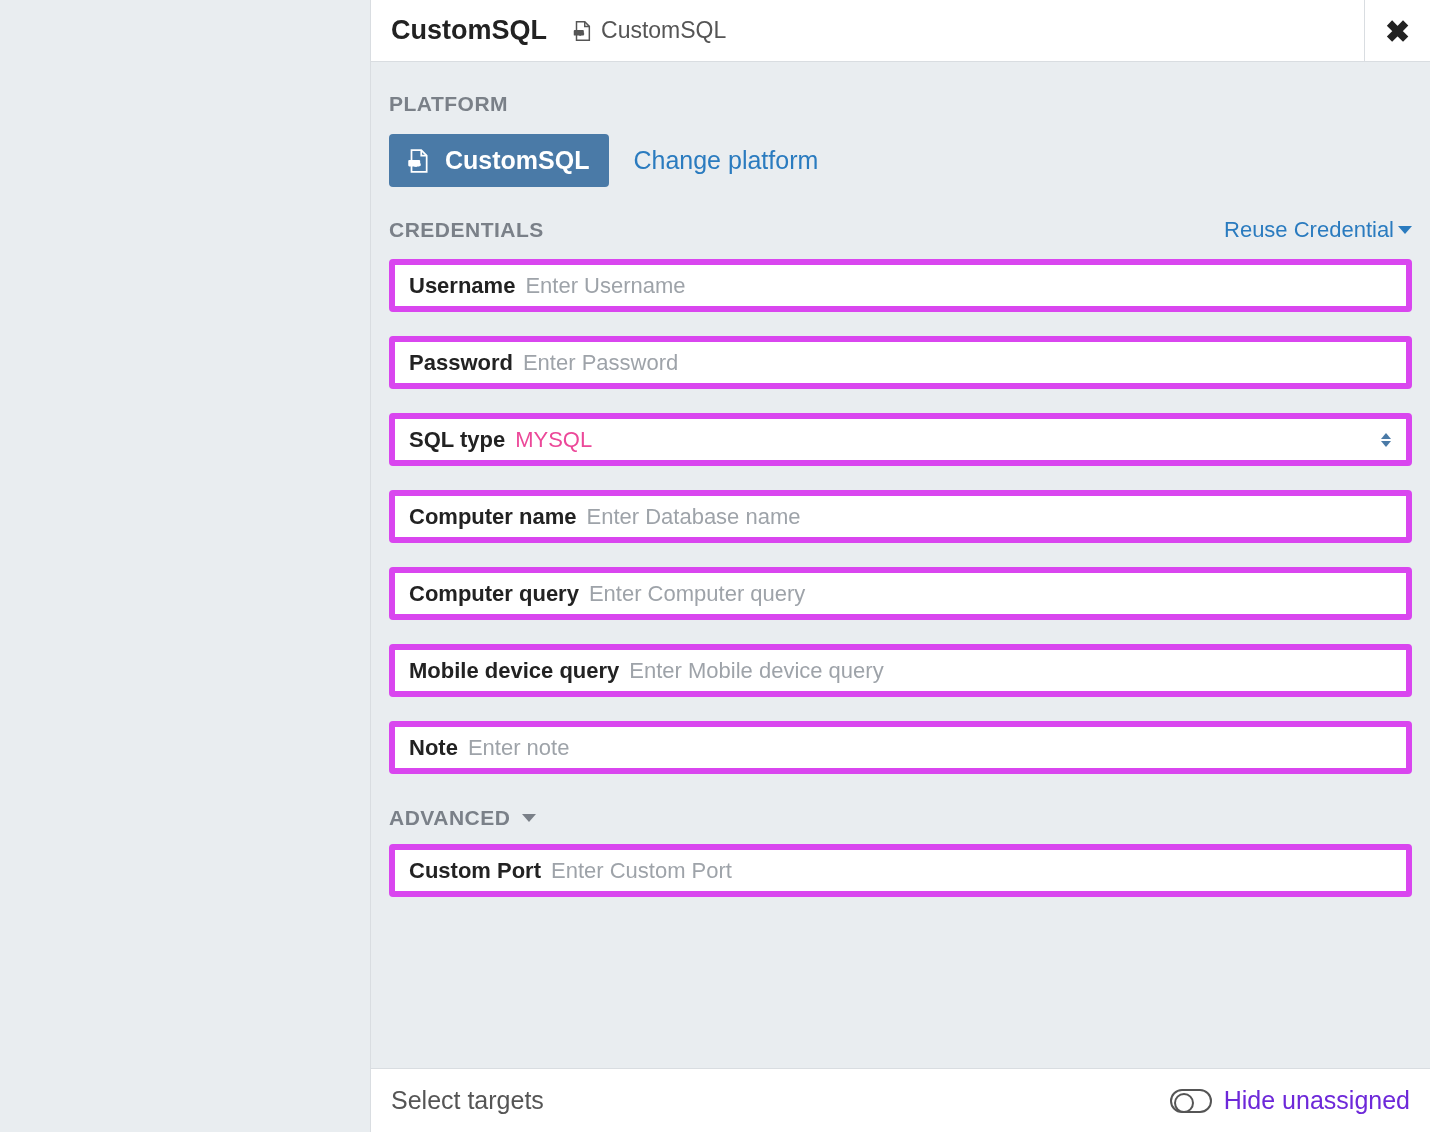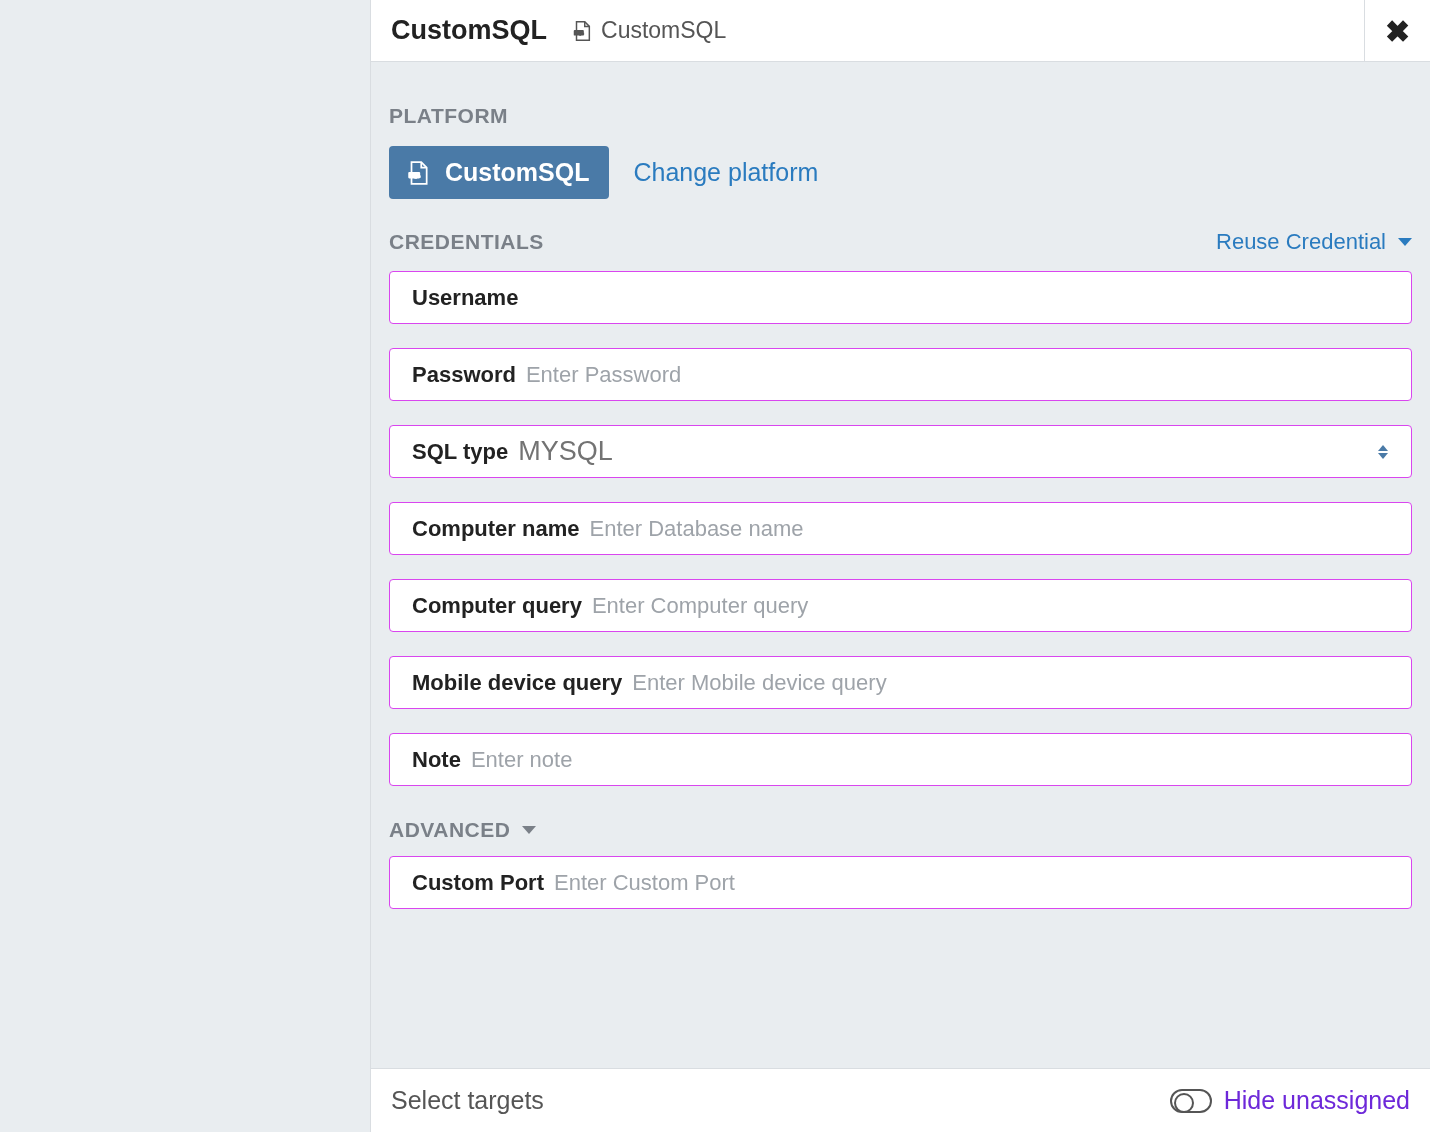--- a/index.html
+++ b/index.html
@@ -72,21 +72,21 @@
   flex: 1;
 }
 .section-label {
   font-size: 21px;
   font-weight: 600;
   color: #7a8088;
   letter-spacing: 0.5px;
   margin-top: 14px;
   margin-bottom: 18px;
 }
-.section-label.first { margin-top: 24px; }
+.section-label.first { margin-top: 12px; }
 .platform-row {
   display: flex;
   align-items: center;
   gap: 24px;
   margin-bottom: 30px;
 }
 .platform-badge {
   background: #4a7aa7;
   color: #fff;
   font-size: 25px;
@@ -111,36 +111,36 @@
   margin-top: 16px;
 }
 .cred-header .section-label { margin: 0; }
 .reuse-link {
   color: #2a7bbf;
   font-size: 22px;
   font-weight: 500;
   cursor: pointer;
   display: inline-flex;
   align-items: center;
-  gap: 12px;
+  gap: 4px;
 }
 .reuse-link .chev {
   display: inline-block;
   width: 0; height: 0;
   border-left: 7px solid transparent;
   border-right: 7px solid transparent;
   border-top: 8px solid #2a7bbf;
 }
 .field {
   background: #ffffff;
-  border: 1px solid #d946ef;
+  border: 6px solid #d946ef;
   border-radius: 4px;
   display: flex;
   align-items: center;
-  padding: 0 22px;
+  padding: 0 14px;
   height: 53px;
   margin-bottom: 24px;
   position: relative;
 }
 .field-label {
   font-size: 22px;
   font-weight: 700;
   color: #222;
   margin-right: 10px;
   white-space: nowrap;
@@ -152,22 +152,22 @@
   font-size: 22px;
   color: #222;
   background: transparent;
   height: 100%;
 }
 .field input::placeholder {
   color: #9ea3a9;
 }
 .field.select-field .select-value {
   flex: 1;
-  font-size: 27px;
-  color: #737373;
+  font-size: 22px;
+  color: #ec4899;
 }
 .select-caret {
   width: 12px;
   display: flex;
   flex-direction: column;
   gap: 2px;
   align-items: center;
 }
 .select-caret .up {
   width: 0; height: 0;
@@ -290,20 +290,21 @@
       <div class="cred-header">
         <span class="section-label">CREDENTIALS</span>
         <span class="reuse-link">
           <span>Reuse Credential</span>
           <span class="chev"></span>
         </span>
       </div>
 
       <div class="field">
         <span class="field-label">Username</span>
+        <input type="text" placeholder="Enter Username" style="">
       </div>
 
       <div class="field">
         <span class="field-label">Password</span>
         <input type="password" placeholder="Enter Password" style="">
       </div>
 
       <div class="field select-field">
         <span class="field-label">SQL type</span>
         <span class="select-value">MYSQL</span>

